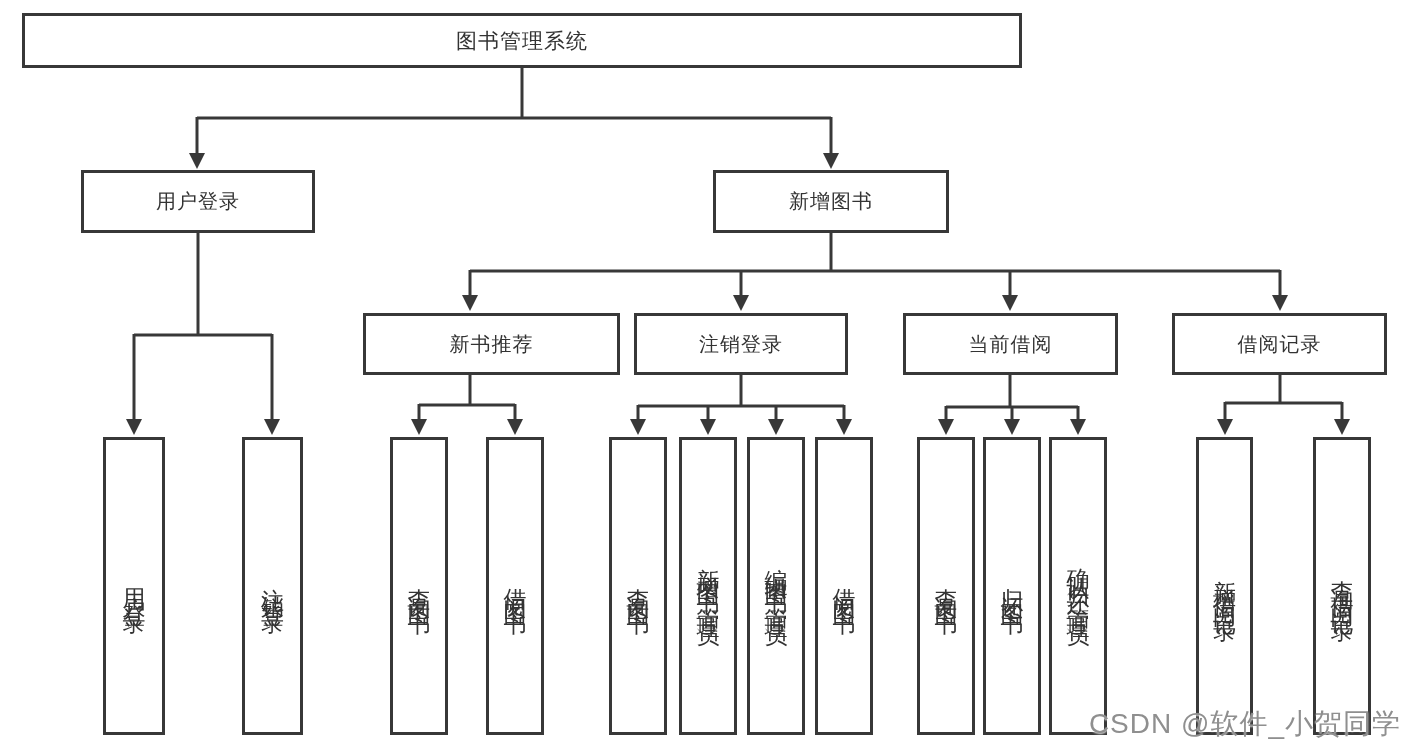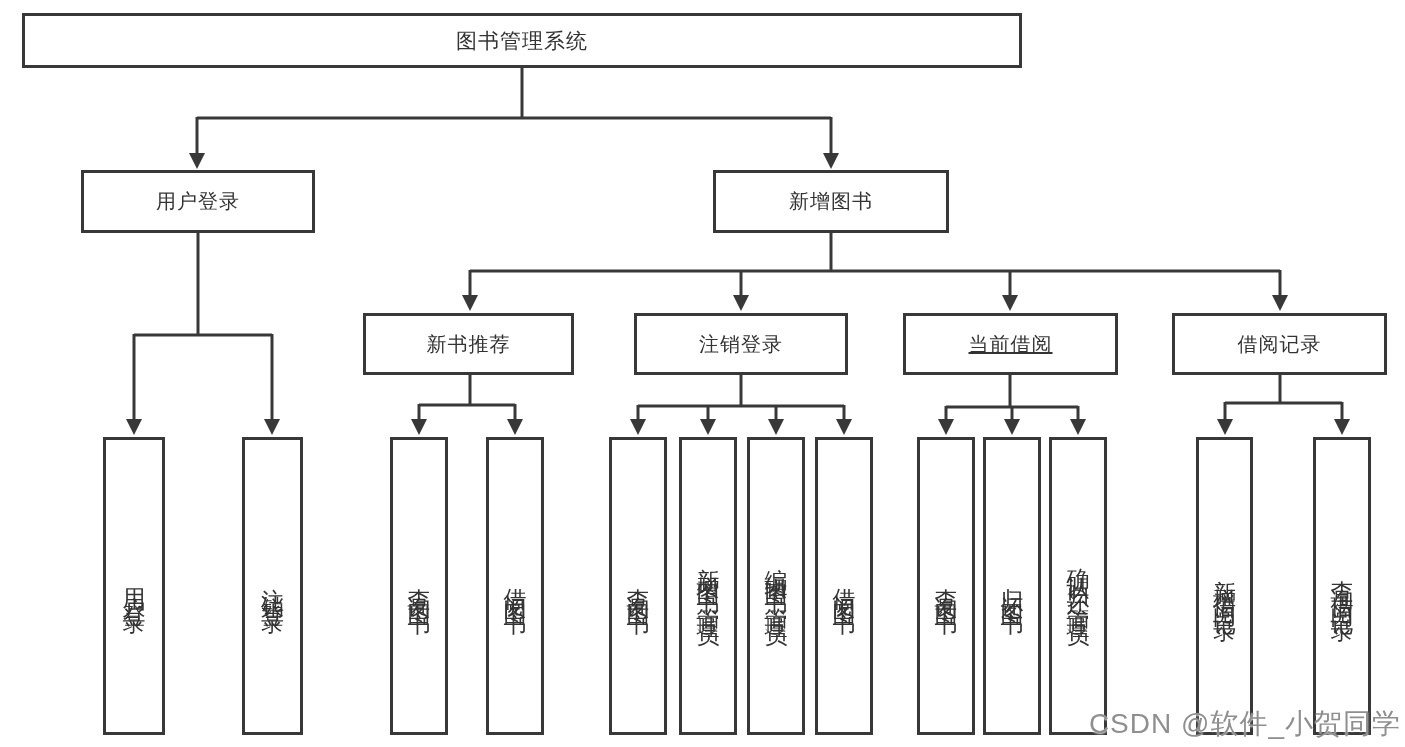--- a/index.html
+++ b/index.html
@@ -125,27 +125,27 @@
     <span class="hlabel root-label">图书管理系统</span>
   </div>
 
   <div class="node" style="left:81px; top:170px; width:234px; height:63px;">
     <span class="hlabel">用户登录</span>
   </div>
   <div class="node" style="left:713px; top:170px; width:236px; height:63px;">
     <span class="hlabel">新增图书</span>
   </div>
 
-  <div class="node" style="left:363px; top:313px; width:211px; height:62px;">
+  <div class="node" style="left:363px; top:313px; width:257px; height:62px;">
     <span class="hlabel">新书推荐</span>
   </div>
   <div class="node" style="left:634px; top:313px; width:214px; height:62px;">
     <span class="hlabel">注销登录</span>
   </div>
-  <div class="node" style="left:903px; top:313px; width:215px; height:62px;text-decoration:underline;">
+  <div class="node" style="left:903px; top:313px; width:215px; height:62px;">
     <span class="hlabel">当前借阅</span>
   </div>
   <div class="node" style="left:1172px; top:313px; width:215px; height:62px;">
     <span class="hlabel">借阅记录</span>
   </div>
 
   <div class="node vnode" style="left:103px; width:62px;">
     <span class="vlabel">用户登录</span>
   </div>
   <div class="node vnode" style="left:242px; width:61px;">

